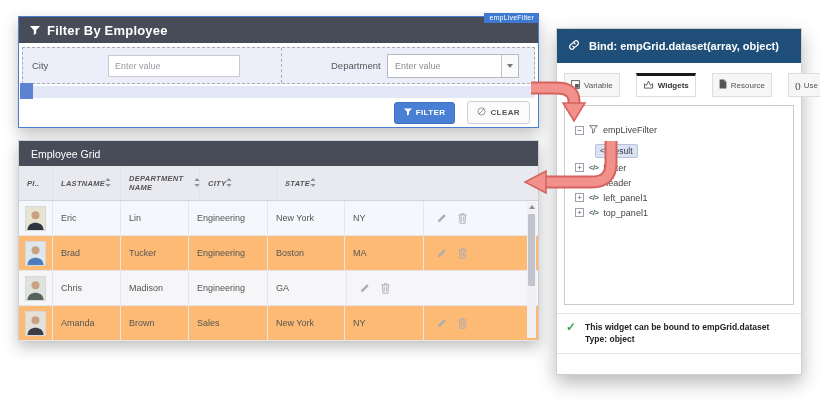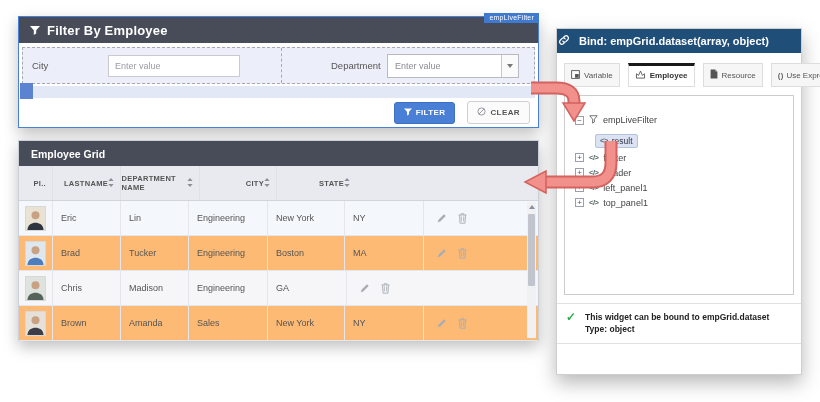--- a/index.html
+++ b/index.html
@@ -39,25 +39,25 @@
   .btn { display:flex; align-items:center; gap:4px; font-size:8px; font-weight:600;
     letter-spacing:.4px; border-radius:3px; padding:5px 9px; cursor:pointer;
     font-family:"Liberation Sans",sans-serif; }
   .btn-filter { background:#4a7fd6; border:1px solid #3f6fc0; color:#fff; }
   .btn-clear { background:#fbfbfb; border:1px solid #cfcfd4; color:#555; }
 
   
   .grid-panel { position:absolute; left:18px; top:140px; width:521px; height:201px;
     background:#fff; border:1px solid #ccd0d8; box-shadow:0 6px 14px rgba(0,0,0,.25); }
   .gp-header { height:25px; background:#474c58; color:#fff; display:flex; align-items:center;
-    padding-left:12px; font-size:10.5px; font-weight:700; }
+    padding-left:12px; font-size:10.5px; font-weight:400; }
   .thead { display:flex; height:35px; background:#e9eaef; border-bottom:1px solid #d2d4dc;
     font-size:7.5px; font-weight:bold; color:#555; letter-spacing:.3px; }
-  .th { display:flex; align-items:center; justify-content:flex-end; padding:0 6px 0 8px;
-    border-right:1px solid #e0e1e7; cursor:pointer; }
+  .th { display:flex; align-items:center; justify-content:flex-start; padding:0 6px 0 8px;
+    border-right:1px solid #e0e1e7; cursor:pointer;font-style:italic; }
   .th:last-child { border-right:none; }
   .trow { display:flex; height:35px; border-bottom:1px solid #e6e6ea; font-size:9px; color:#555;
     background:#fdba74; cursor:pointer; }
   .trow.odd { background:#f4f7fb; }
   .trow.odd2 { background:#f6f6f8; }
   .td { display:flex; align-items:center; padding-left:8px; border-right:1px solid #e6e6ea; }
   .td:last-child { border-right:none; }
   .c0 { width:34px; } .c1 { width:68px; } .c2 { width:68px; } .c3 { width:79px;gap:11px; }
   .c4 { width:77px; } .c5 { width:79px; } .c6 { flex:1; }
   .avatar { width:21px; height:25px; border:1px solid #d8d8d8; overflow:hidden; margin-left:-2px; }
@@ -69,23 +69,23 @@
   .gscroll .up { position:absolute; top:3px; left:1.5px; width:0; height:0;
     border-left:3px solid transparent; border-right:3px solid transparent;
     border-bottom:4px solid #8a8f98; cursor:pointer; }
   .gscroll .thumb { position:absolute; top:12px; left:1px; width:7px; height:72px;
     background:#c1c4cc; border-radius:1px; cursor:grab; }
 
   
   .bind-panel { position:absolute; left:556px; top:28px; width:246px; height:347px;
     background:#fff; border:1px solid #cfcfcf; box-shadow:0 8px 18px rgba(0,0,0,.28);
     display:flex; flex-direction:column; }
-  .bp-header { height:24px; background:#1f4e79; color:#fff; display:flex; align-items:center;
-    gap:8px; font-size:11px; font-weight:600; flex:none; }
-  .bp-tabs { display:flex; gap:8px; padding:10px 6px 0 7px; flex:none; }
+  .bp-header { height:34px; background:#1f4e79; color:#fff; display:flex; align-items:center;
+    gap:8px; padding-left:10px; font-size:11px; font-weight:600; flex:none; }
+  .bp-tabs { display:flex; gap:16px; padding:10px 6px 0 7px; flex:none; }
   .bp-tab { display:flex; align-items:center; gap:4px; font-size:8px; color:#555;
     background:#f6f6f6; border:1px solid #ddd; padding:5px 6px; cursor:pointer; white-space:nowrap; }
   .bp-tab.active { background:#fff; border-top:3px solid #1a1a1a; padding-top:3px; font-weight:bold; color:#333; }
   .bp-tab .paren { font-size:8px; color:#666; font-weight:bold; letter-spacing:-1px; }
   .bp-tree { margin:8px 7px 0; border:1px solid #ccc; height:200px; padding:17px 10px;
     flex:none; overflow:hidden; }
   .tnode { display:flex; align-items:center; gap:5px; height:14px; font-size:9px; color:#444; }
   .tnode + .tnode { margin-top:1px; }
   .tbox { width:9px; height:9px; border:1px solid #9aa0ab; background:#fff; font-size:8px;
     line-height:7px; text-align:center; color:#556; cursor:pointer; flex:none; }
@@ -274,22 +274,22 @@
     </div>
 
     <div class="trow">
       <div class="td c0">
           <div class="avatar av3">
         <svg viewBox="0 0 20 24" width="19" height="23">
               <circle cx="10" cy="8.5" r="4.2" fill="#c9a183"></circle>
               <path d="M1.5 24c.5-5.5 4.5-7.5 8.5-7.5s8 2 8.5 7.5z" fill="currentColor"></path>
             </svg></div>
         </div>
+      <div class="td c1">Amanda</div>
       <div class="td c2">Brown</div>
-      <div class="td c1">Amanda</div>
       <div class="td c3">Sales</div>
       <div class="td c4">New York</div>
       <div class="td c5">NY</div>
       <div class="td c6 actions-td">
         <span class="icon-btn">
             <svg width="10" height="10" viewBox="0 0 10 10">
               <path d="M.8 9.2l.7-2.4L7 1.3l1.7 1.7-5.5 5.5-2.4.7z" fill="#a8adb4"></path>
             </svg>
           </span>
         <span class="icon-btn">
@@ -322,21 +322,21 @@
         <span><svg width="9" height="9" viewBox="0 0 10 10">
               <rect x=".7" y=".7" width="8.6" height="8.6" fill="#fff" stroke="#555"></rect>
               <path d="M4.5 4.5h4.1v4.1H4.5z" fill="#555"></path>
             </svg></span>
         <span>Variable</span>
       </div>
       <div class="bp-tab active">
         <span><svg width="11" height="9" viewBox="0 0 12 10">
               <path d="M1.5 9V4.2L3.8 6 6 1.2 8.2 6l2.3-1.8V9z" fill="none" stroke="#444" stroke-width=".9"></path>
             </svg></span>
-        <span>Employee</span>
+        <span>Widgets</span>
       </div>
       <div class="bp-tab">
         <span><svg width="8" height="10" viewBox="0 0 8 10">
               <path d="M.6.6h4.6L7.4 2.8v6.6H.6z" fill="#555"></path>
               <path d="M5.2.6v2.2h2.2z" fill="#999"></path>
             </svg></span>
         <span>Resource</span>
       </div>
       <div class="bp-tab">
         <span class="paren">( )</span>

